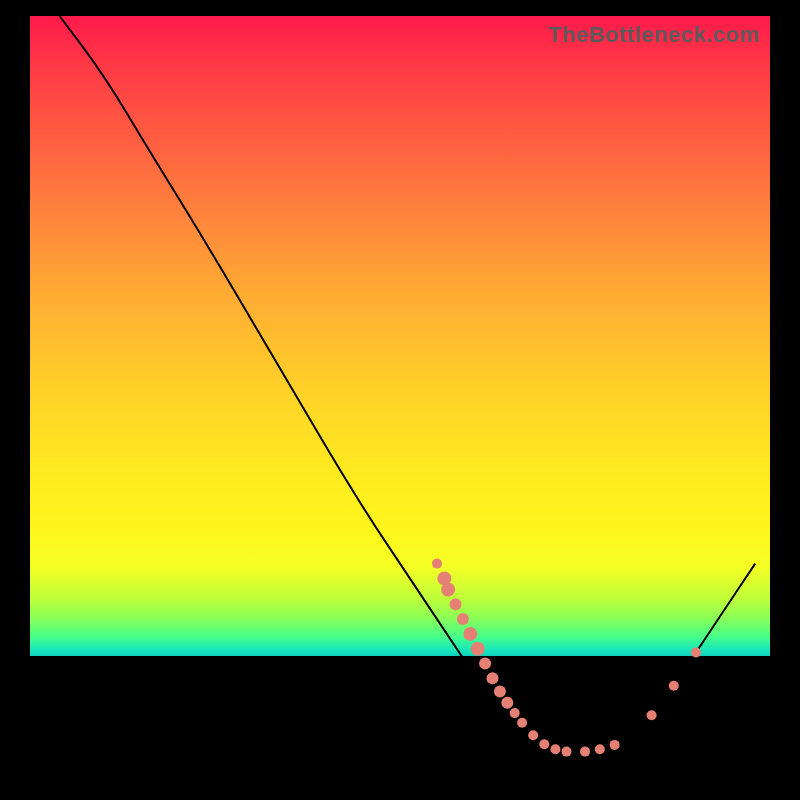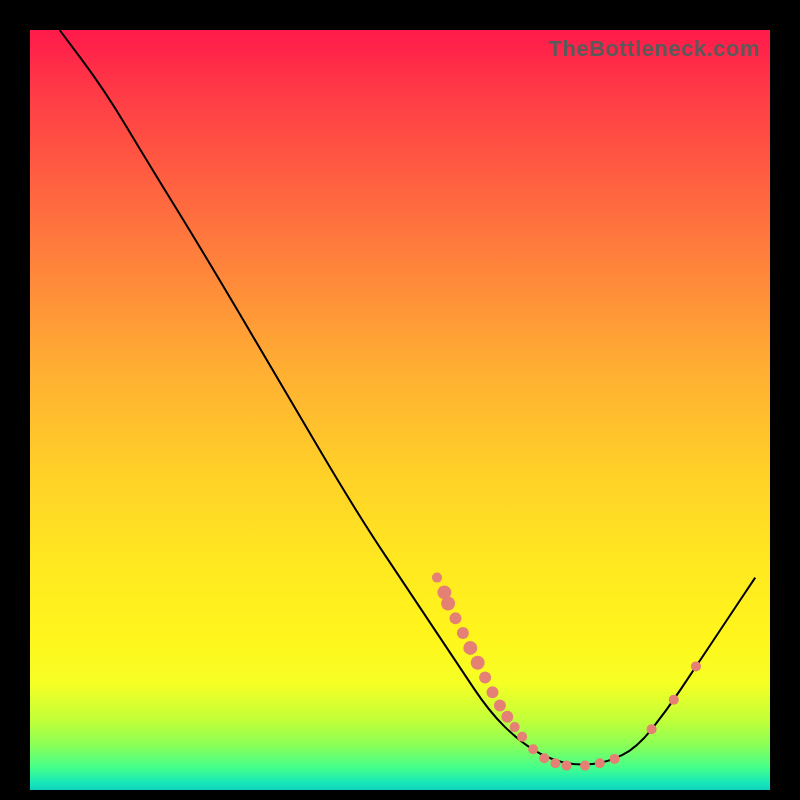--- a/index.html
+++ b/index.html
@@ -7,23 +7,23 @@
     padding: 0;
     width: 800px;
     height: 800px;
     background: #000;
     overflow: hidden;
     font-family: Arial, Helvetica, sans-serif;
   }
   .frame {
     position: absolute;
     left: 30px;
-    top: 30px;
+    top: 16px;
     width: 740px;
-    height: 760px;
+    height: 640px;
     background: linear-gradient(to bottom,
       #ff1a4b 0%,
       #ff3a46 8%,
       #ff5a42 18%,
       #ff7a3d 28%,
       #ffad33 44%,
       #ffd028 58%,
       #ffe820 70%,
       #fff61c 80%,
       #f6ff24 86%,

